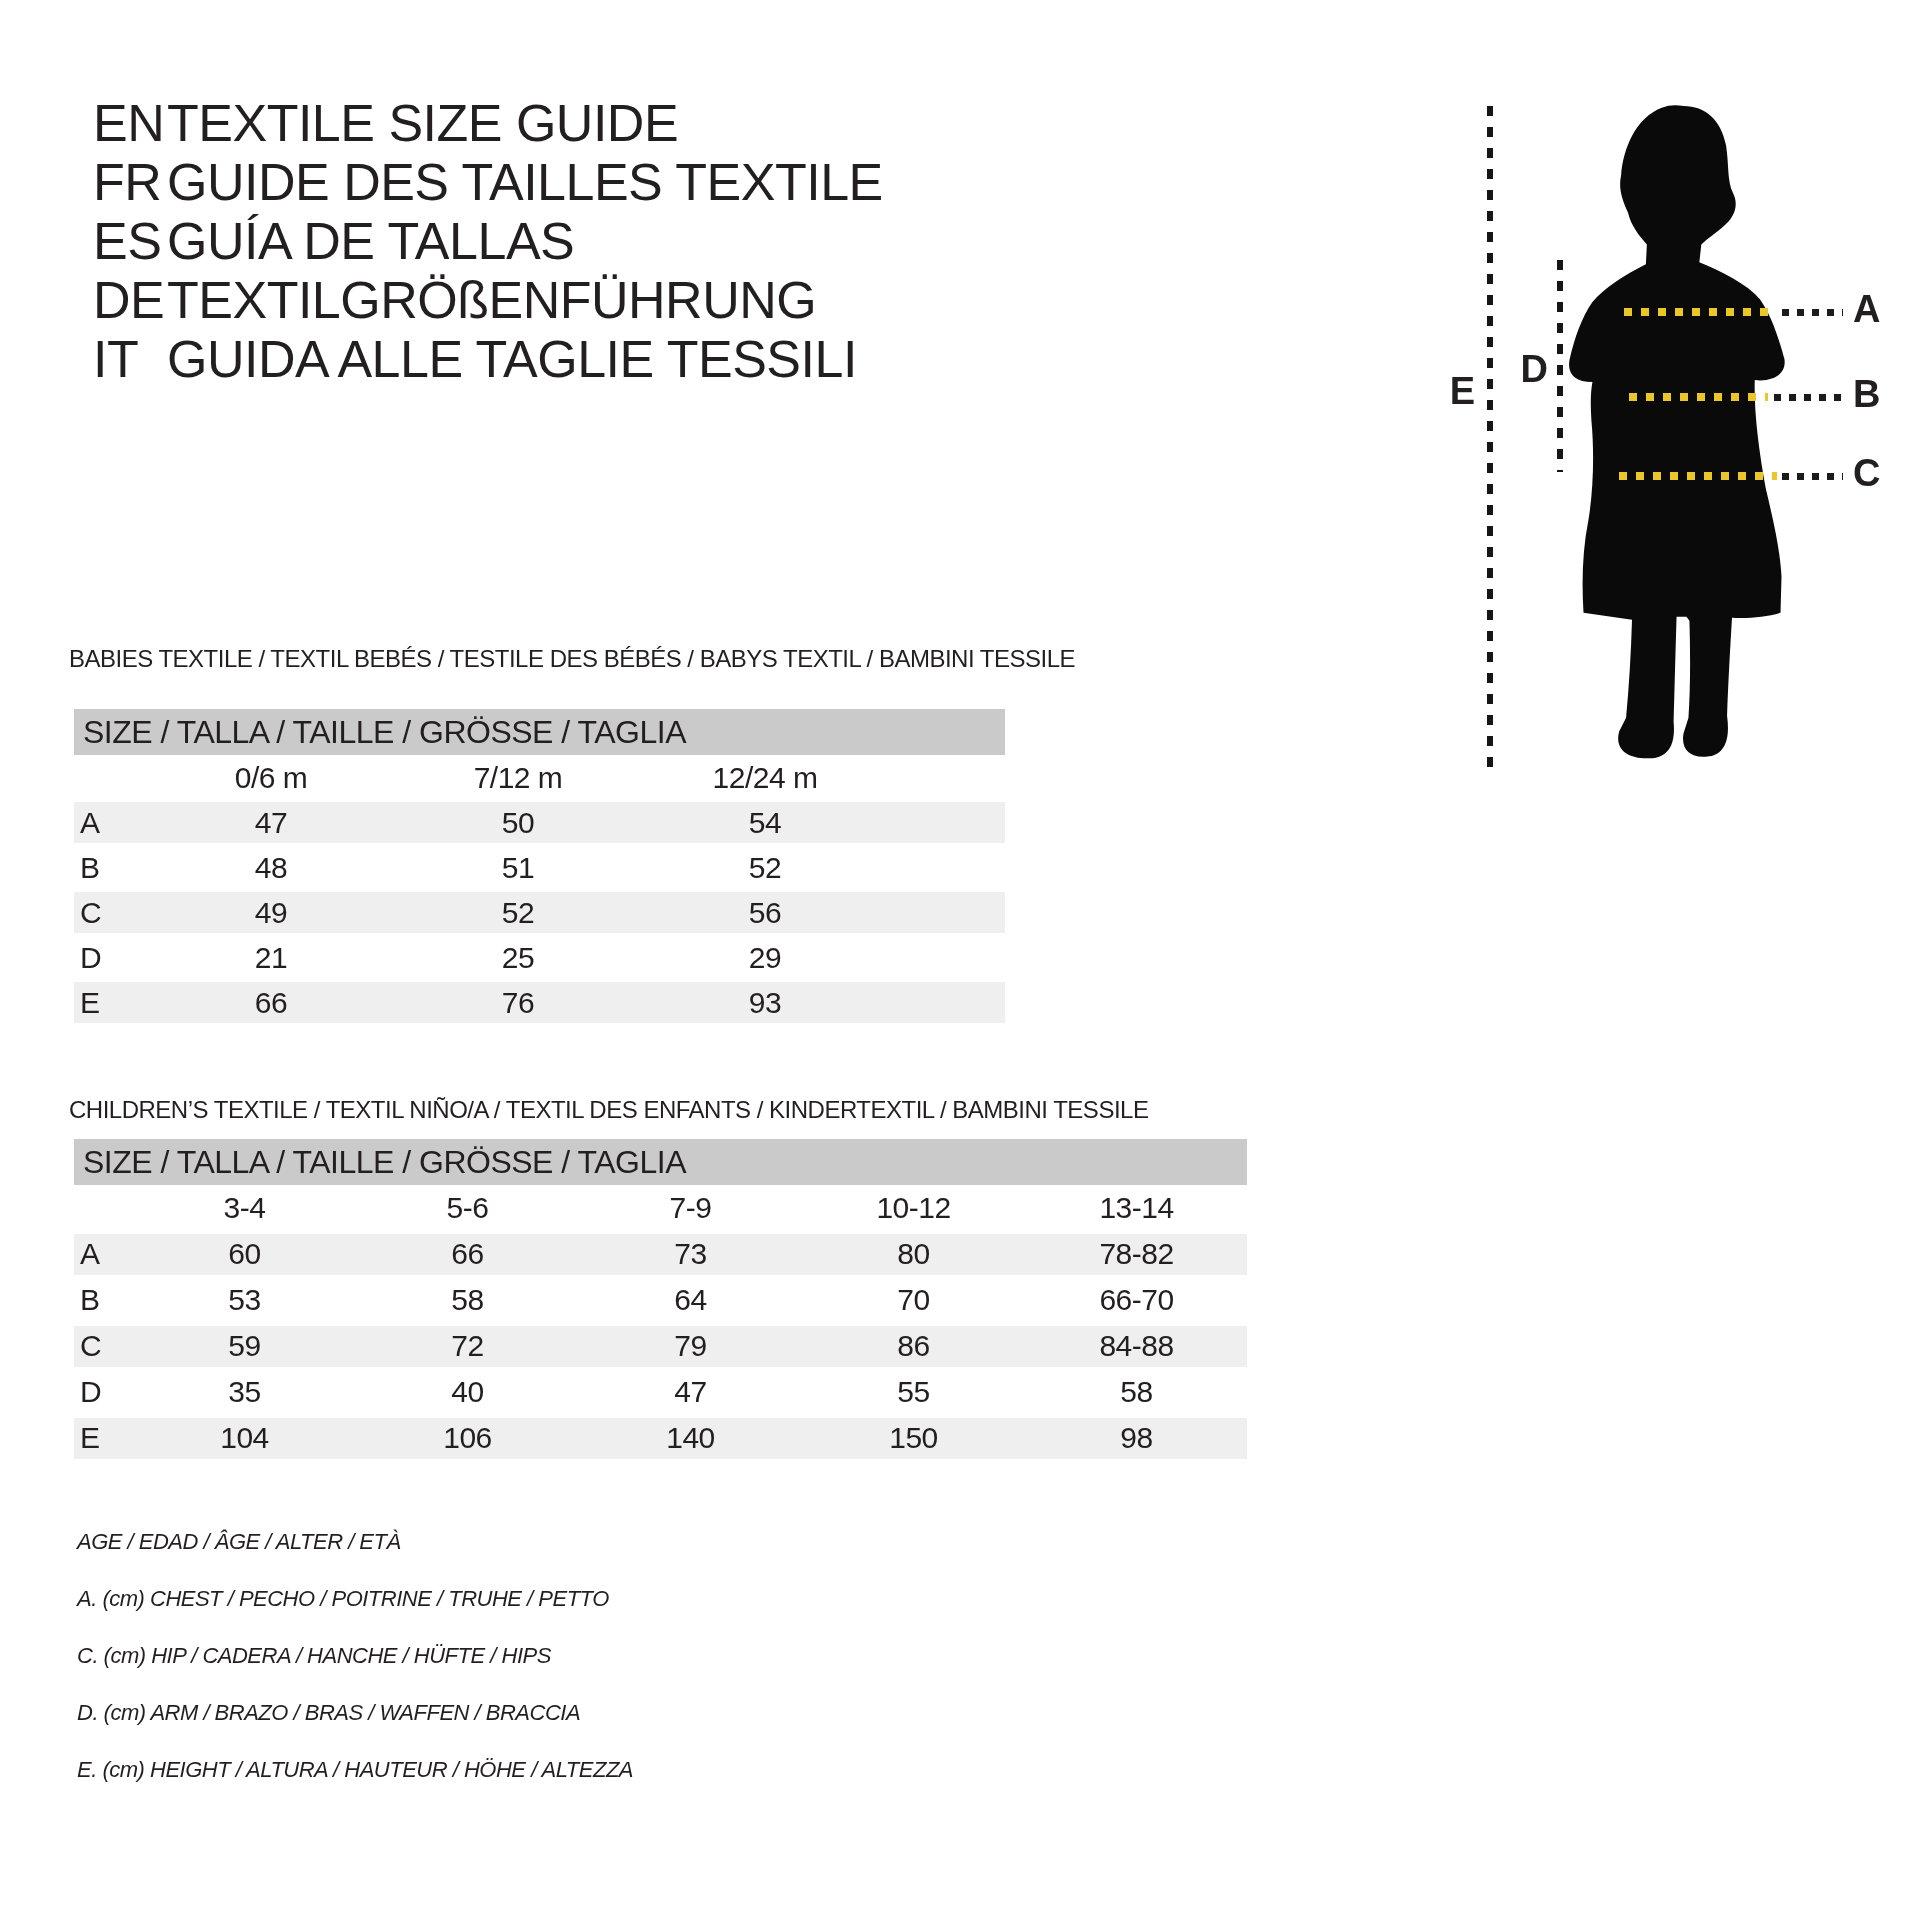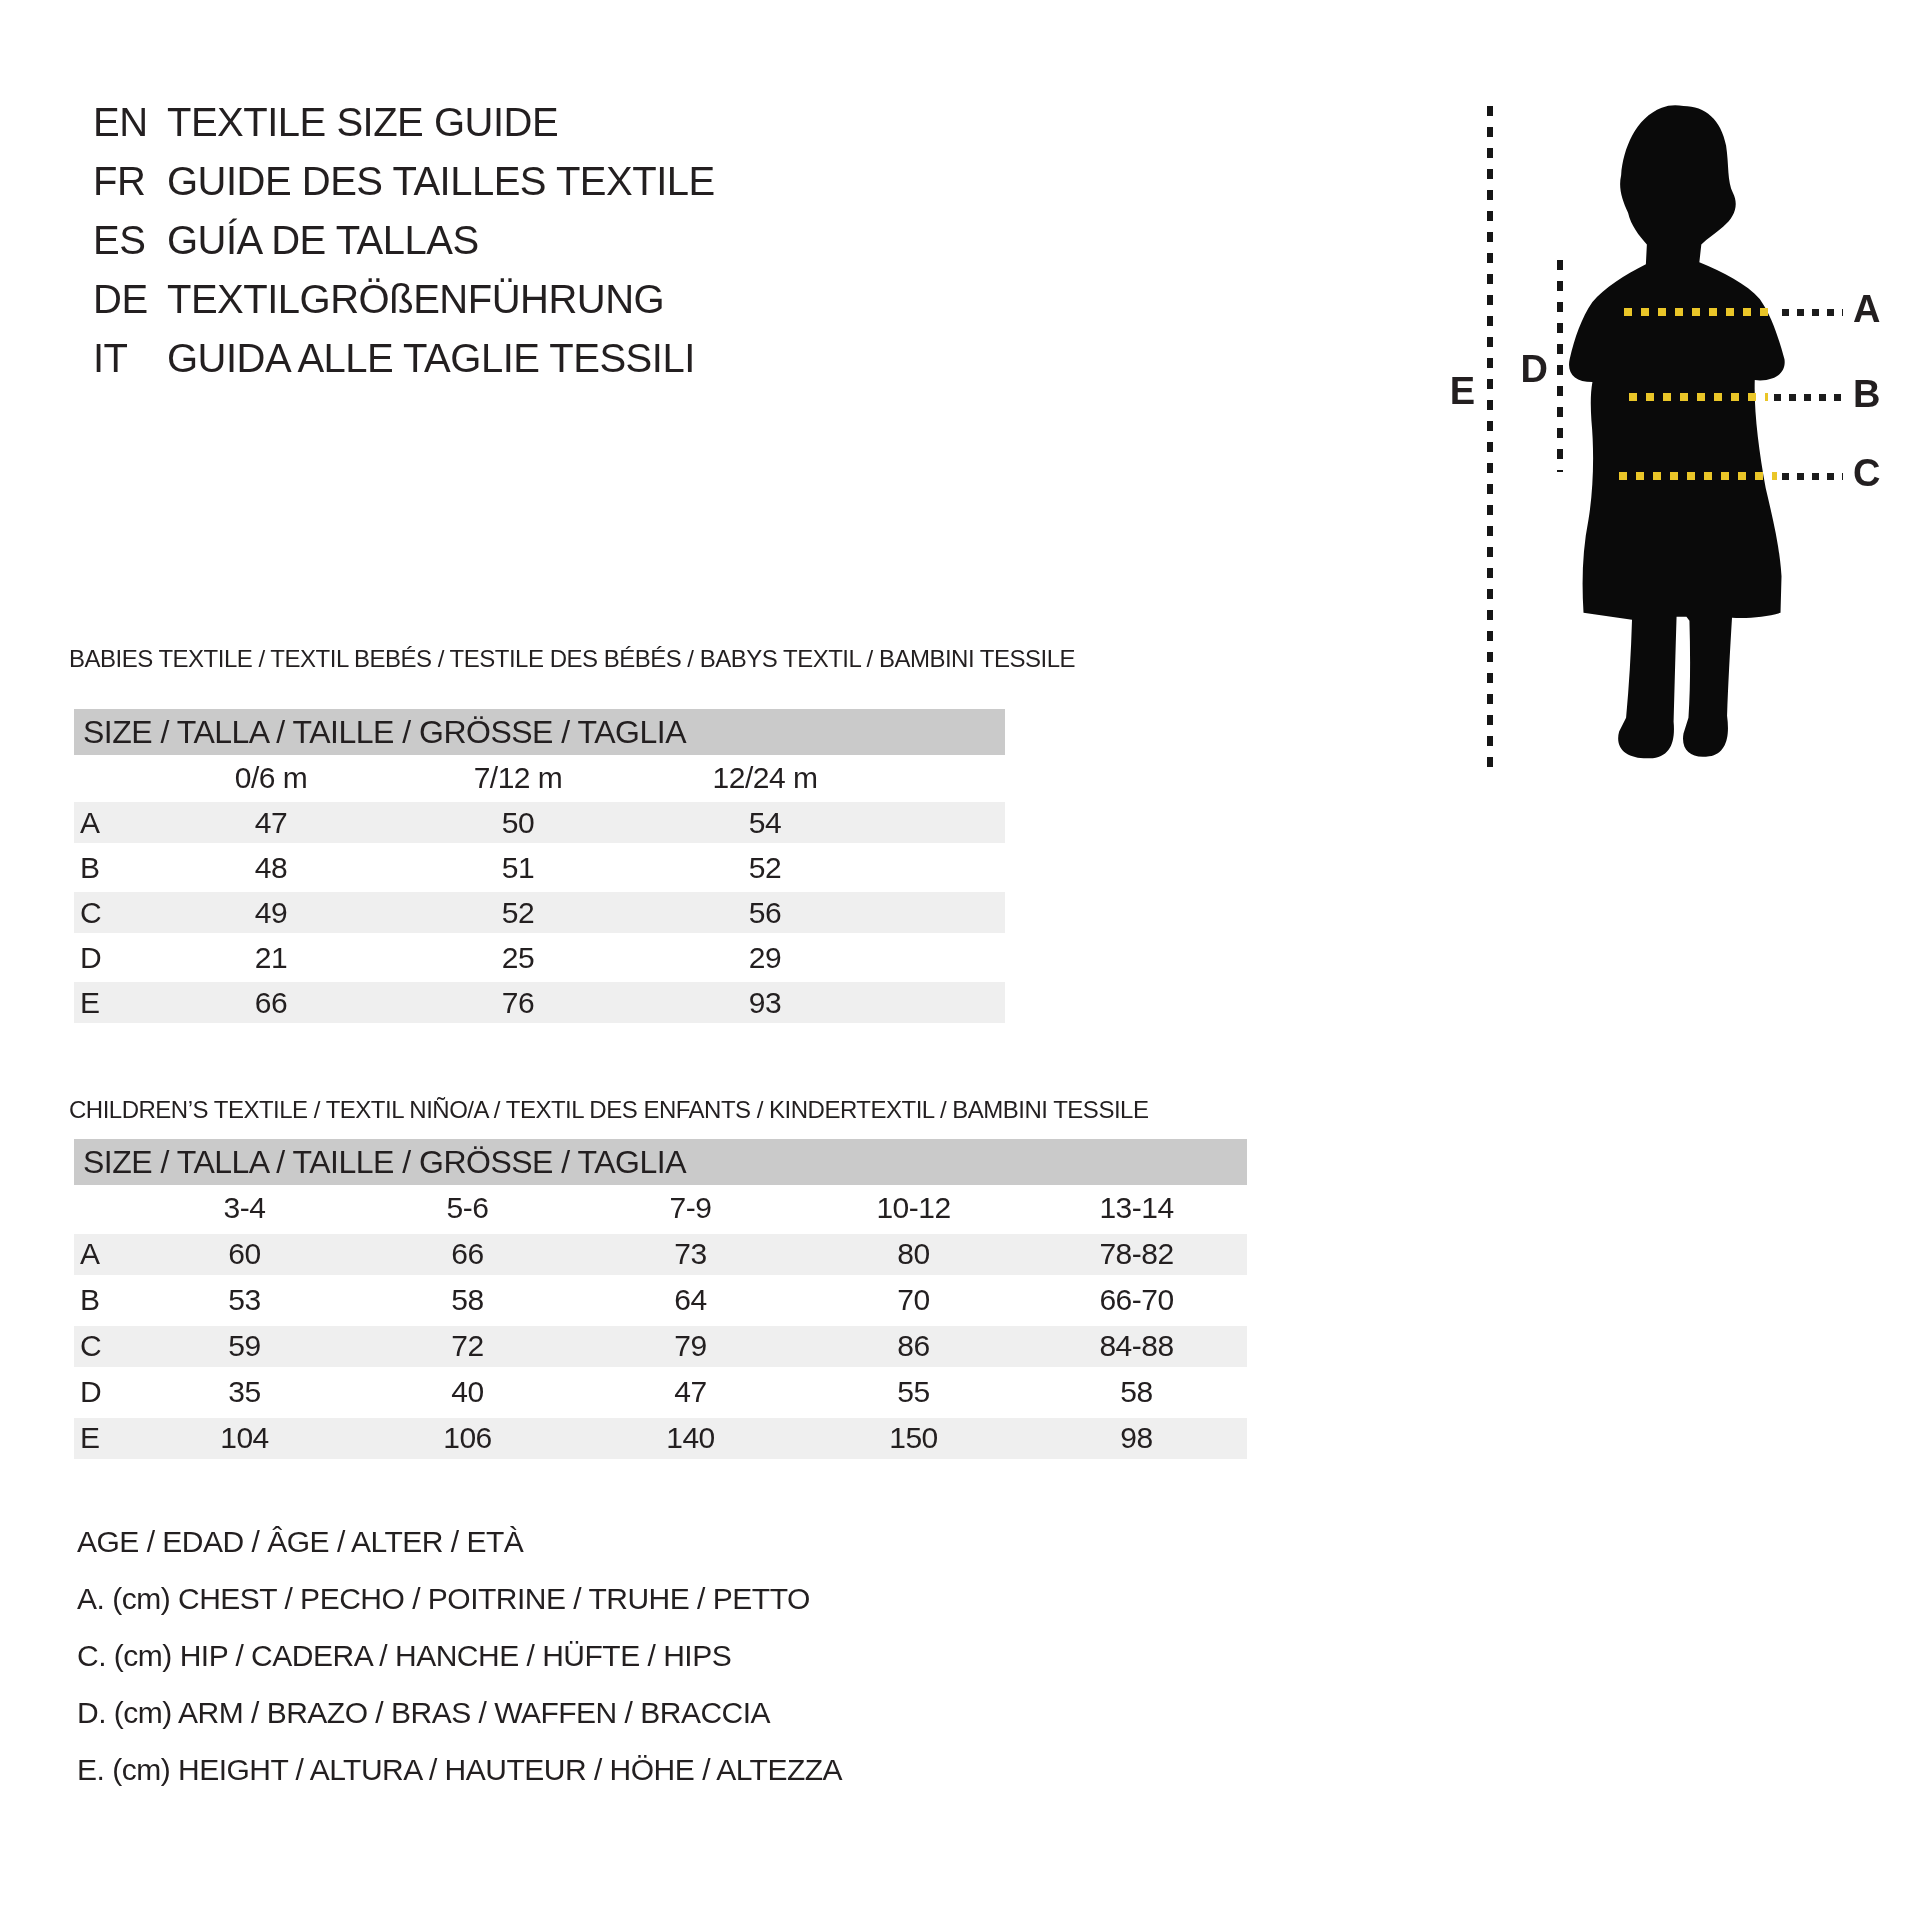--- a/index.html
+++ b/index.html
@@ -7,41 +7,41 @@
   }
   html,body{margin:0;padding:0;background:#fff;}
   .canvas{
     position:relative; width:1927px; height:1927px; background:var(--bg);
     font-family:"Liberation Sans", sans-serif; color:var(--ink); overflow:hidden;
     letter-spacing:-0.5px;
   }
   
   .languages{position:absolute; left:93px; top:93px;}
   .lang-row{display:grid; grid-template-columns:74px auto; height:59px; align-items:center;
-    font-size:40px; white-space:nowrap;}
+    font-size:52px; white-space:nowrap;}
   
   .sec-title{position:absolute; left:69px; font-size:24px; white-space:nowrap;}
   .sec-title.babies{top:645px;}
   .sec-title.children{top:1096px;}
   
   .table{position:absolute; left:74px;}
   .table.babies{top:709px; width:931px;}
   .table.children{top:1139px; width:1173px;}
   .size-bar{height:46px; background:var(--bar); font-size:32px; line-height:46px;
     padding-left:9px; box-sizing:border-box; white-space:nowrap;}
   .t-row{display:grid; align-items:center; font-size:30px;}
   .table.babies .t-row{grid-template-columns:59px 218px 218px 218px 1fr; height:45px;gap:29px;}
   .table.children .t-row{grid-template-columns:59px 223px 223px 223px 223px 223px 1fr; height:46px;}
   .t-row.head{height:46px;}
   .t-row.striped{background:linear-gradient(var(--stripe),var(--stripe)) center/100% 41px no-repeat;}
   .t-letter{padding-left:6px;}
   .t-cell{text-align:center;}
   
   .legend{position:absolute; left:77px; top:1513px;}
-  .legend-line{height:57px; line-height:57px; font-size:30px; white-space:nowrap;}
+  .legend-line{height:57px; line-height:57px; font-size:22px; white-space:nowrap;font-style:italic;}
   
   .silhouette{position:absolute; left:1525px; top:94px; width:317px; height:693px;}
   .vline{position:absolute; width:6px;
     background:repeating-linear-gradient(180deg, #161616 0 10px, transparent 10px 21px);}
   .vline.e{left:1487px; top:106px; height:663px;}
   .vline.d{left:1557px; top:260px; height:212px;}
   .hdash{position:absolute; height:8px;}
   .hdash.yellow{background:repeating-linear-gradient(90deg, var(--yellow) 0 8px, transparent 8px 17px);}
   .hdash.dark{height:7px; background:repeating-linear-gradient(90deg, #1b1b1b 0 7px, transparent 7px 15px);}
   .hdash.a-in{left:1624px; top:308px; width:150px;}

